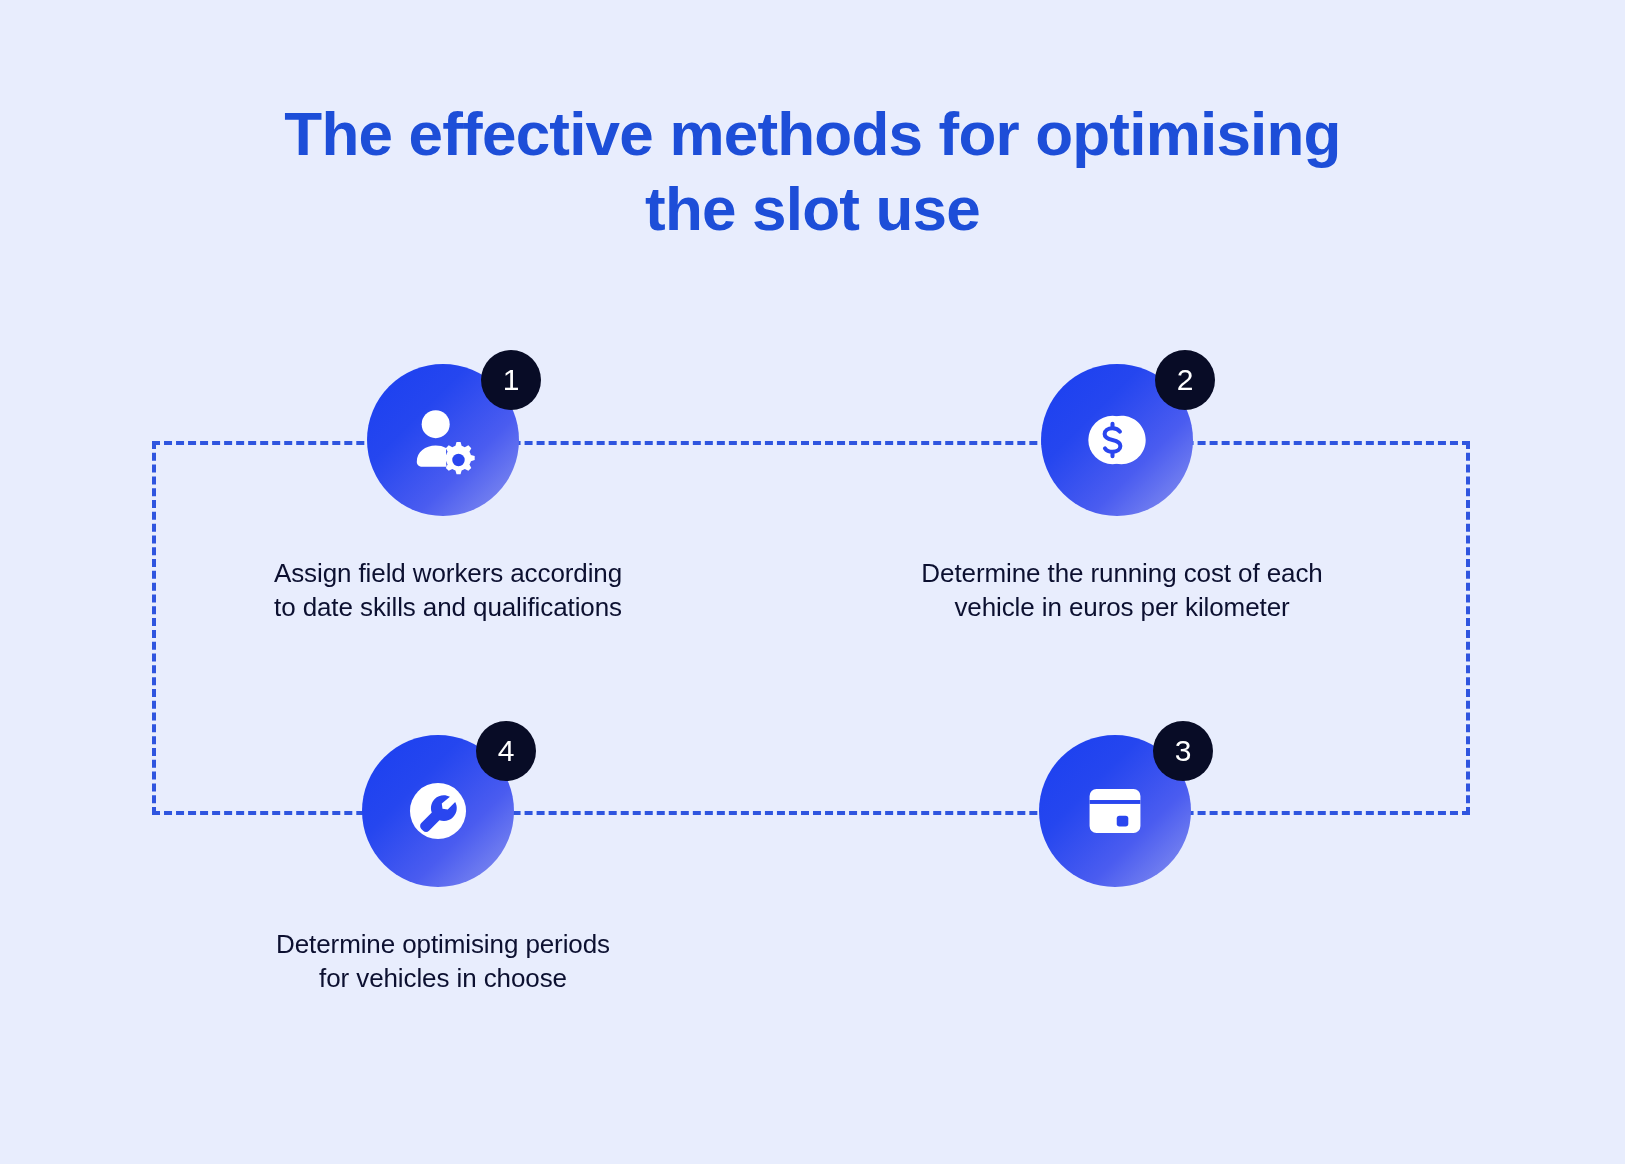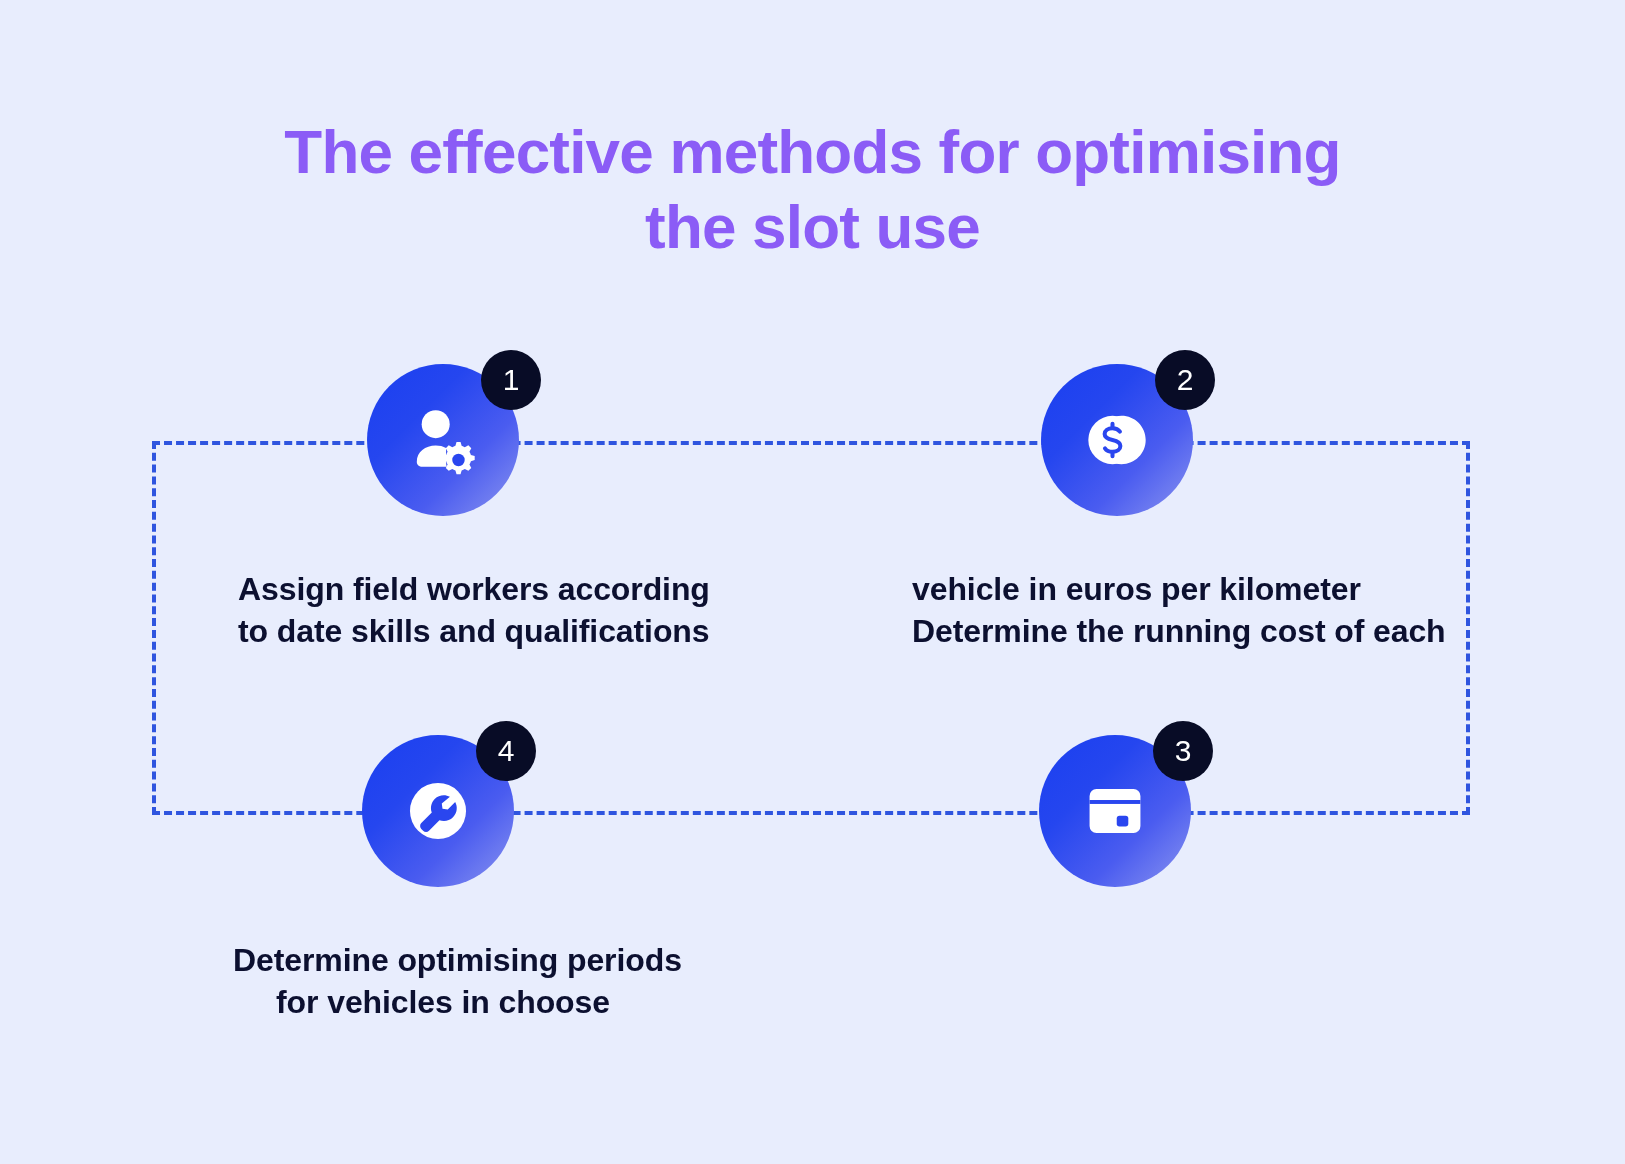--- a/index.html
+++ b/index.html
@@ -18,28 +18,28 @@
   .canvas {
     position: relative;
     width: 1625px;
     height: 1164px;
   }
 
   
   .title {
     position: absolute;
     left: 200px;
-    top: 72px;
+    top: 54px;
     width: 1225px;
     text-align: center;
     font-size: 62px;
     line-height: 1.22;
     font-weight: 700;
     letter-spacing: -0.8px;
-    color: #8b5cf6;
+    color: #1d4ed8;
     font-family: "Liberation Sans", sans-serif;
   }
   .title .ln { display: block; }
 
   
   .dashed-frame {
     position: absolute;
     left: 152px;
     top: 441px;
     width: 1318px;
@@ -93,25 +93,25 @@
     font-size: 30px;
     font-weight: 400;
     display: flex;
     align-items: center;
     justify-content: center;
     line-height: 1;
     font-family: "Liberation Sans", sans-serif;
   }
 
   .caption {
-    margin-top: 42px;
-    font-size: 32px;
+    margin-top: 30px;
+    font-size: 26px;
     line-height: 1.32;
     color: #0c1030;
-    font-weight: 700;
+    font-weight: 400;
     letter-spacing: -0.1px;
   }
   .caption .ln { display: block; white-space: nowrap; }
 </style>
 </head>
 <body>
 
 <div class="canvas">
 
   <h1 class="title">
@@ -149,22 +149,22 @@
             <path d="M36 10.5c11.9 0 21.5 9.6 21.5 21.5S47.9 53.5 36 53.5c-1.7 0-3.4-.2-5-.6 9.3-2.3 16.2-10.7 16.2-20.9S40.3 13.4 31 11.1c1.6-.4 3.3-.6 5-.6z" fill="#ffffff"></path>
             <circle cx="28" cy="32" r="21.5" fill="#ffffff"></circle>
             <path d="M28 17.5v3.2m0 22.6v3.2" stroke="#2a46ef" stroke-width="3.6" stroke-linecap="round"></path>
             <path d="M34.6 24.6c-1.3-1.9-3.7-3.1-6.6-3.1-4.1 0-7 2.2-7 5.2 0 3.2 2.8 4.4 7 5.3 4.2.9 7 2.1 7 5.3 0 3-2.9 5.2-7 5.2-3 0-5.4-1.2-6.7-3.1" stroke="#2a46ef" stroke-width="3.6" fill="none" stroke-linecap="round"></path>
           </svg>
         </span>
       </div>
       <div class="num-badge">2</div>
     </div>
     <div class="caption">
+      <span class="ln">Determine the running cost of each</span>
       <span class="ln">vehicle in euros per kilometer</span>
-      <span class="ln">Determine the running cost of each</span>
     </div>
   </div>
 
   <div class="step step-4">
     <div class="badge-wrap">
       <div class="circle">
         <span>
           <svg width="78" height="78" viewBox="0 0 64 64" xmlns="http://www.w3.org/2000/svg">
             <circle cx="32" cy="32" r="23" fill="#ffffff"></circle>
             <path d="M41.8 20.4c-4-2.2-9.1-1.6-12.5 1.8-3 3-3.8 7.4-2.4 11.1l-8.6 8.6c-1.3 1.3-1.3 3.5 0 4.8l1.5 1.5c1.3 1.3 3.5 1.3 4.8 0l8.6-8.6c3.7 1.4 8.1.6 11.1-2.4 3.4-3.4 4-8.5 1.8-12.5l-6.1 6.1-4.3-.6-.6-4.3 6.7-5.5z" fill="#2a46ef"></path>

